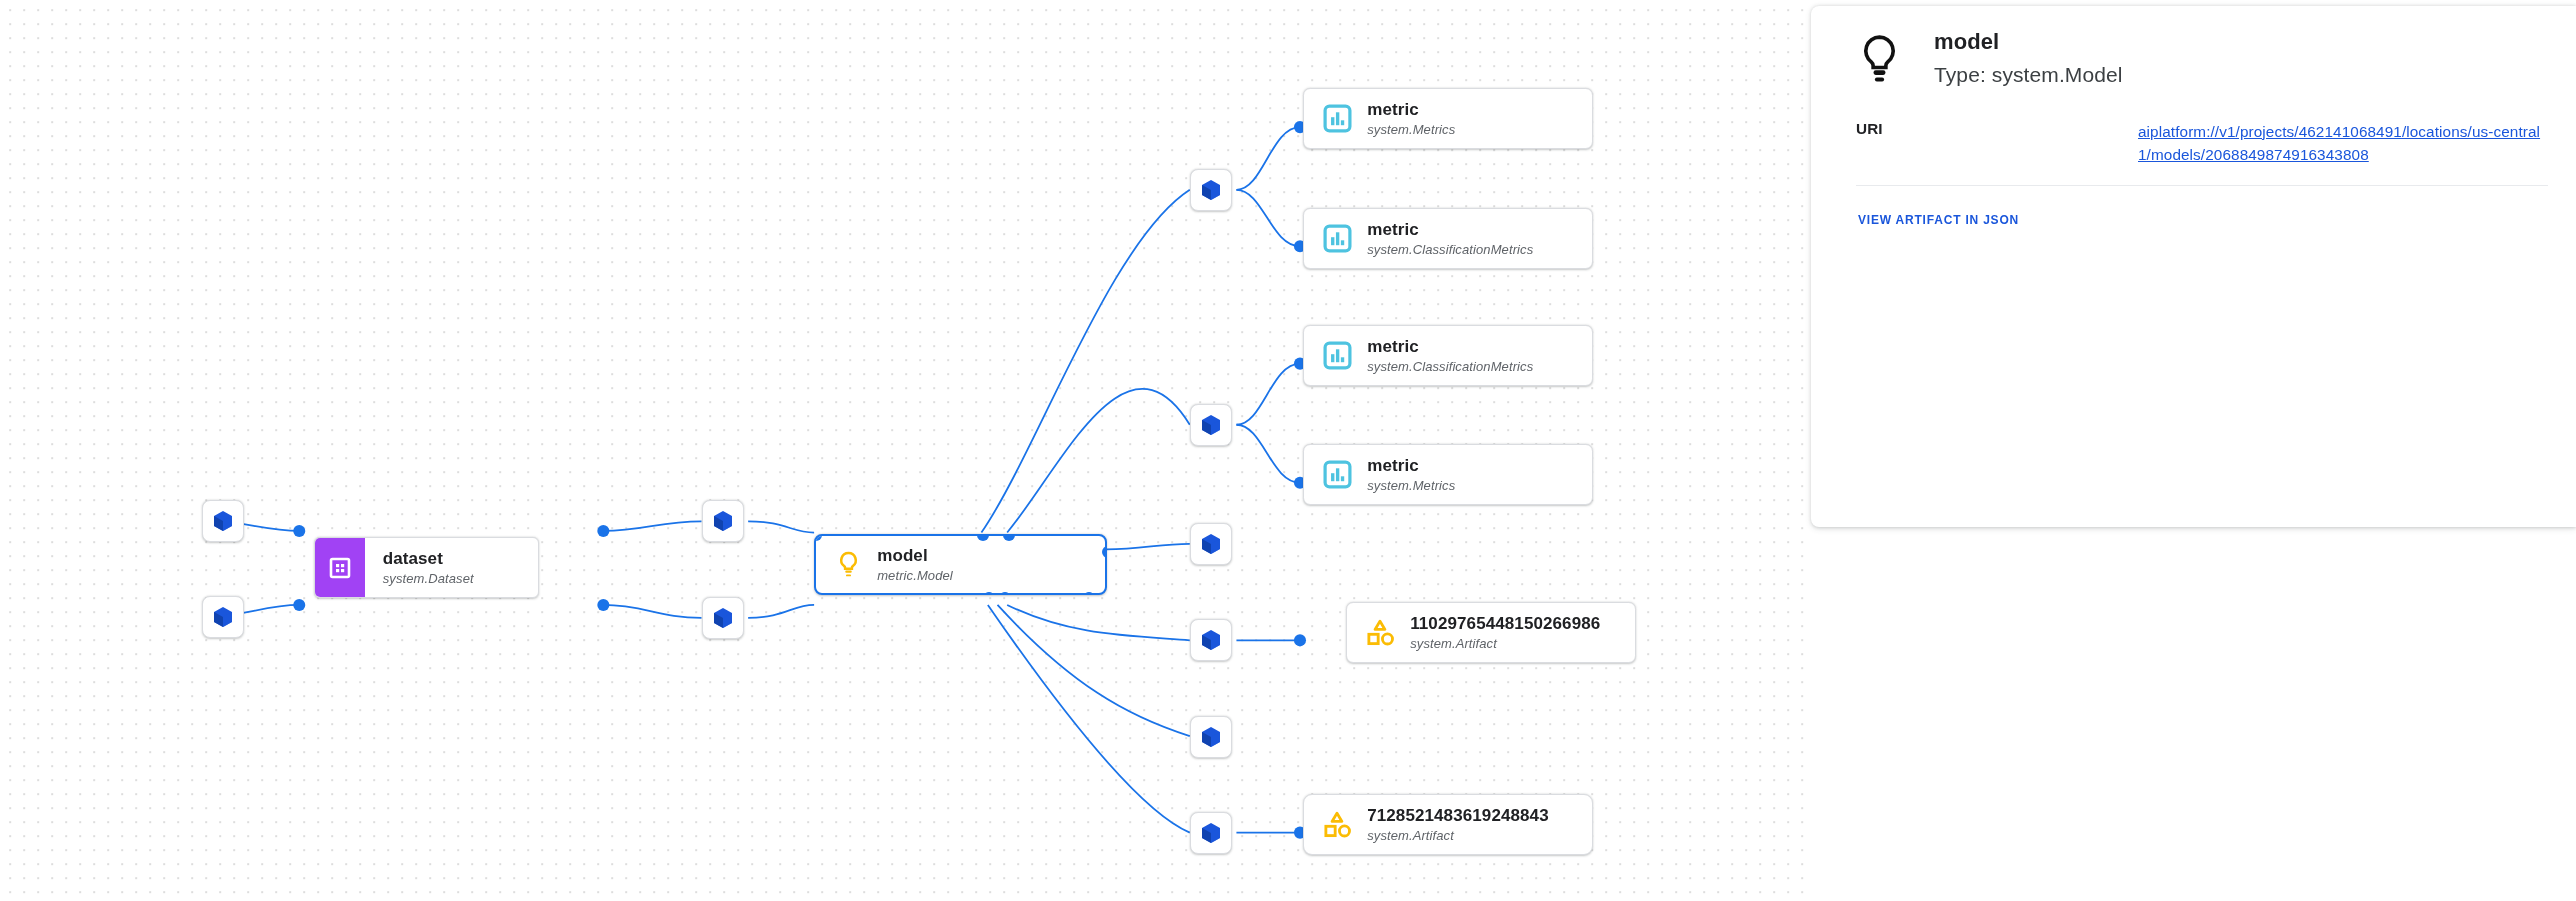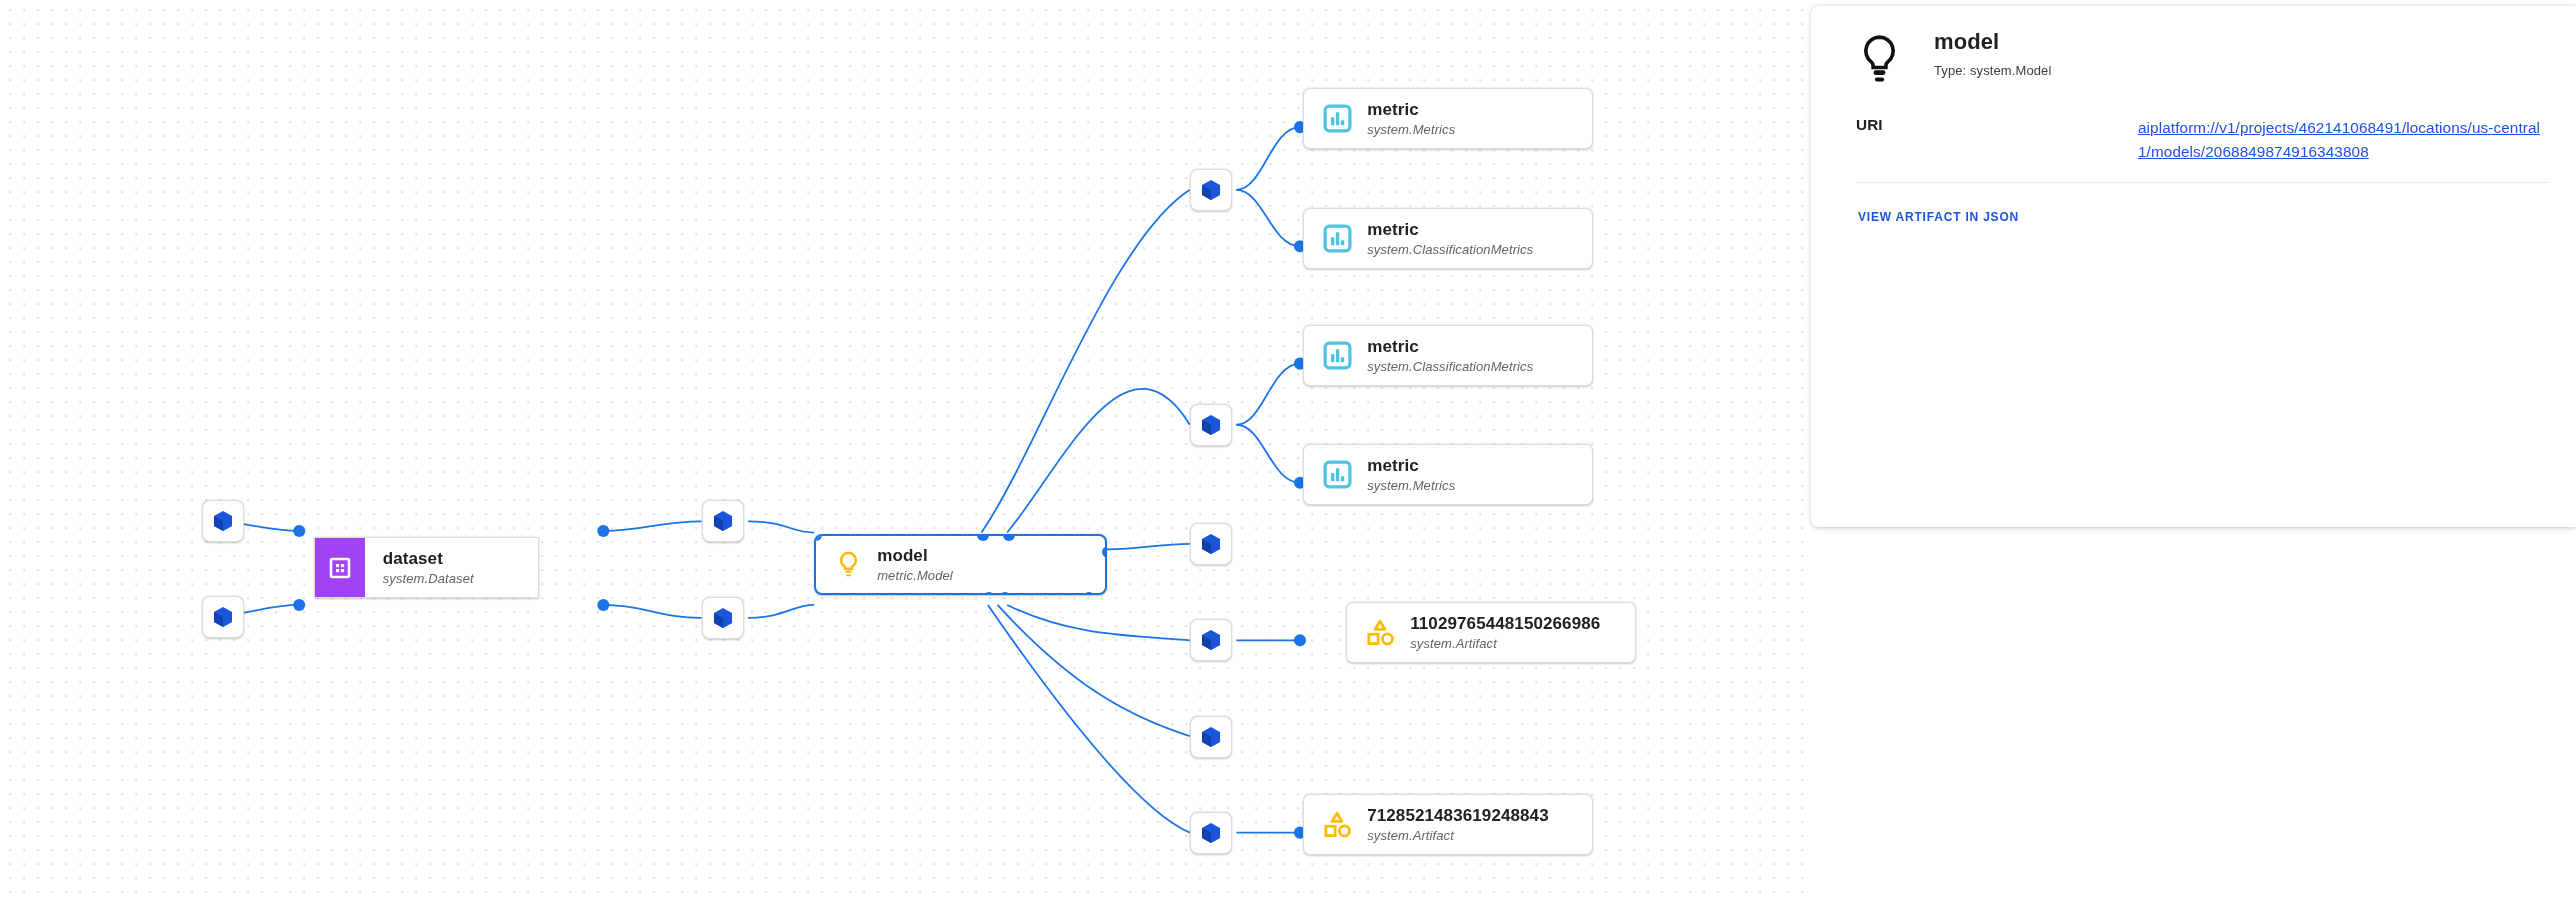--- a/index.html
+++ b/index.html
@@ -33,21 +33,21 @@
 
   
   .card-wide{width:290px;height:61px;}
   .card-wide .ico{width:31px;height:31px;margin-left:17.7px;margin-right:14.5px;flex:0 0 auto;}
 
   
   .cube-node{width:42px;height:42px;border-radius:8px;justify-content:center;}
   .cube-node .ico{width:24px;height:24px;}
 
   
-  .node-dataset{width:225px;height:61px;border-radius:1px;}
+  .node-dataset{width:225px;height:61px;border-radius:6px;}
   .node-dataset .swatch{
     width:50px;height:61px;flex:0 0 auto;background:#a142f4;
     display:flex;align-items:center;justify-content:center;
   }
   .node-dataset .txt{margin-left:17.7px;}
 
   
   .node-model{
     width:293px;height:61px;border:2.4px solid #1a73e8;border-radius:8px;
     box-shadow:0 0.8px 2.4px rgba(60,64,67,.22), 0 0.8px 1.6px rgba(60,64,67,.10);
@@ -60,21 +60,21 @@
   #panel{
     position:absolute;left:1811px;top:6.4px;width:765px;height:521px;
     background:#ffffff;border-radius:8px 0 0 8px;
     box-shadow:0 0.8px 3.2px rgba(60,64,67,.18), 0 1.6px 6.4px rgba(60,64,67,.12);
     box-sizing:border-box;padding:0;
   }
   #panel-head{display:flex;align-items:flex-start;padding:22.5px 0 0 45px;}
   #panel-head .bulb{width:47px;height:50px;flex:0 0 auto;margin-top:4.8px;}
   #panel-head .htxt{margin-left:31px;}
   #panel-title{font-size:22px;font-weight:bold;color:#202124;letter-spacing:0.1px;}
-  #panel-type{font-size:13px;color:#3c4043;margin-top:8px;letter-spacing:0.1px;}
+  #panel-type{font-size:21px;color:#3c4043;margin-top:8px;letter-spacing:0.1px;}
 
   table.kv{margin:24px 0 0 45px;width:692px;border-collapse:collapse;table-layout:fixed;}
   table.kv td{
     padding:8.8px 0 10.5px 0;vertical-align:top;
     border-bottom:0.8px solid #e8eaed;
   }
   td.k{width:282px;font-size:15.3px;font-weight:bold;color:#202124;letter-spacing:0.1px;}
   td.v{font-size:15.3px;color:#3c4043;letter-spacing:0.1px;}
   td.v.link a{color:#1a56db;text-decoration:underline;word-break:break-all;line-height:1.55;display:inline;}
   tr.uri td{padding-bottom:18px;}
@@ -338,21 +338,21 @@
           <rect x="3" y="13.4" width="7.2" height="7.2" fill="none" stroke="#fbbc04" stroke-width="2.2"></rect>
           <circle cx="17.4" cy="17" r="3.9" fill="none" stroke="#fbbc04" stroke-width="2.2"></circle>
         </svg>
       </span>
       <span class="txt">
         <span class="title">11029765448150266986</span>
         <span class="subtitle">system.Artifact</span>
       </span>
     </div>
 
-    <div class="node card-wide" style="left:1303px;top:794px;">
+    <div class="node card-wide" style="left:1303px;top:794px;border-radius:9px;">
       <span class="ico">
         <svg viewBox="0 0 24 24">
           <path d="M11.6 3.2 15.4 9.6H7.8z" fill="none" stroke="#fbbc04" stroke-width="2.2" stroke-linejoin="round"></path>
           <rect x="3" y="13.4" width="7.2" height="7.2" fill="none" stroke="#fbbc04" stroke-width="2.2"></rect>
           <circle cx="17.4" cy="17" r="3.9" fill="none" stroke="#fbbc04" stroke-width="2.2"></circle>
         </svg>
       </span>
       <span class="txt">
         <span class="title">7128521483619248843</span>
         <span class="subtitle">system.Artifact</span>

